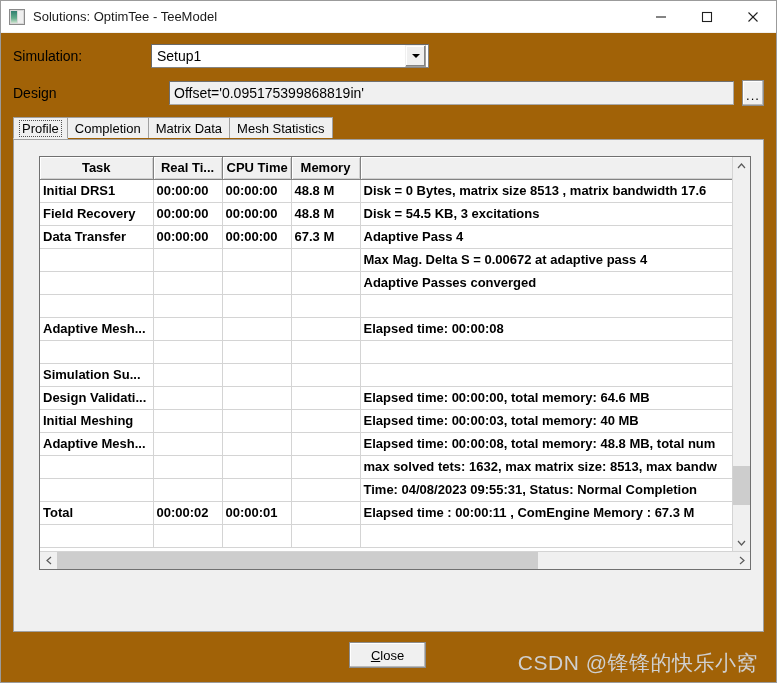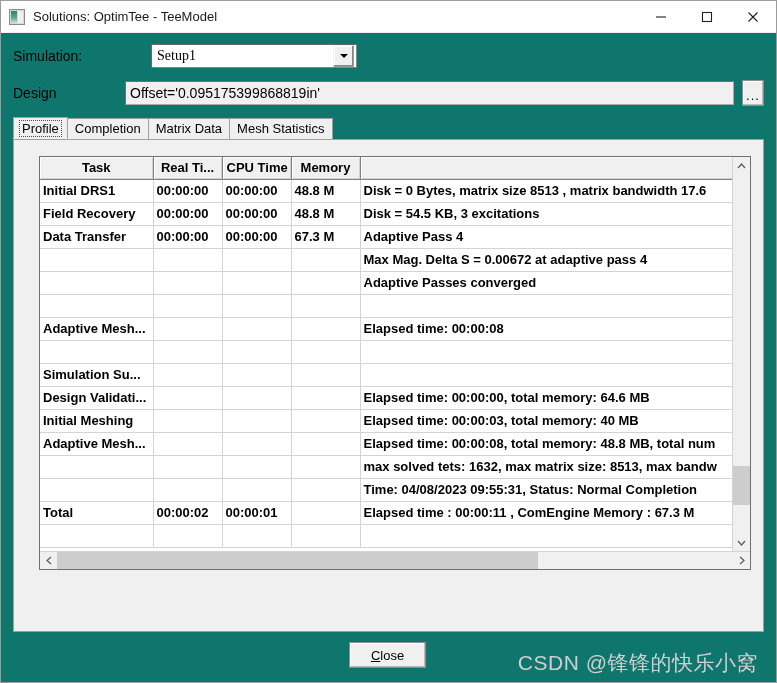--- a/index.html
+++ b/index.html
@@ -15,21 +15,21 @@
     color: #000000;
     overflow: hidden;
     position: relative;
   }
 
   
   #window {
     position: absolute;
     left: 0; top: 0;
     width: 777px; height: 683px;
-    background: #0f766e;
+    background: #a16207;
     border: 1px solid #9b9b9b;
     box-sizing: border-box;
     display: flex;
     flex-direction: column;
   }
 
   
   #titlebar {
     height: 31px;
     background: #ffffff;
@@ -93,31 +93,30 @@
 
   .form-label {
     width: 112px;
     flex: 0 0 auto;
     font-size: 14px;
     color: #000;
   }
 
   
   .combo {
-    width: 206px;
+    width: 278px;
     height: 24px;
     background: #ffffff;
     border: 1px solid #848484;
     border-top-color: #696969;
     border-left-color: #696969;
     box-sizing: border-box;
     display: flex;
     align-items: center;
     position: relative;
-    font-family: Liberation Serif, serif;
   }
   .combo .combo-value {
     padding-left: 5px;
     font-size: 14px;
     color: #000;
     flex: 1 1 auto;
     white-space: nowrap;
     overflow: hidden;
   }
   .combo .combo-arrow {
@@ -146,20 +145,21 @@
     border: 1px solid #a9a9a9;
     border-top-color: #707070;
     border-left-color: #707070;
     box-sizing: border-box;
     display: flex; align-items: center;
     font-size: 14px;
     padding-left: 4px;
     white-space: nowrap;
     overflow: hidden;
     margin-right: 8px;
+    margin-left: 44px;
   }
   .btn-dots {
     width: 22px; height: 26px;
     flex: 0 0 auto;
     background: #f0f0f0;
     border: 1px solid #8d8d8d;
     box-sizing: border-box;
     display: flex; align-items: flex-end; justify-content: center;
     font-size: 13px;
     line-height: 12px;
@@ -167,21 +167,21 @@
     padding-bottom: 3px;
     box-shadow: inset -1px -1px 0 #b9b9b9, inset 1px 1px 0 #ffffff;
   }
 
   
   #tabstrip {
     flex: 0 0 auto;
     margin: 0 12px;
     height: 22px;
     display: flex;
-    align-items: center;
+    align-items: flex-start;
     border-bottom: 1px solid #a0a0a0;
     position: relative;
     z-index: 2;
   }
   .tab {
     height: 21px;
     padding: 0 7px;
     display: flex;
     align-items: center;
     font-size: 13px;

